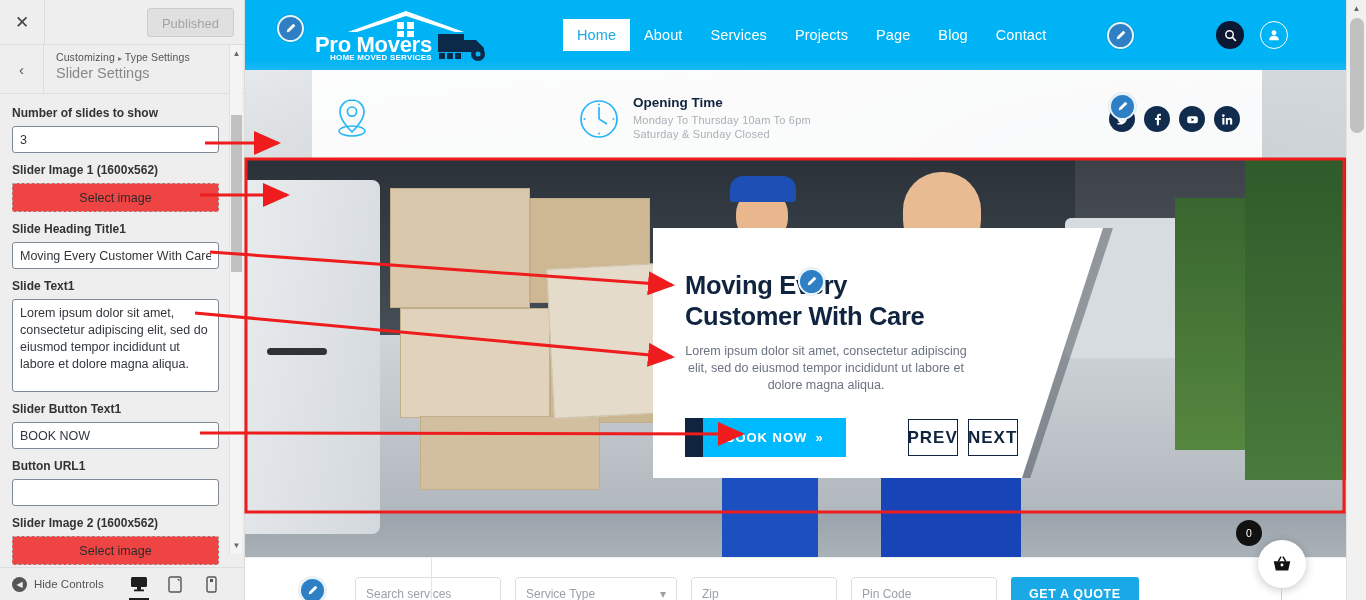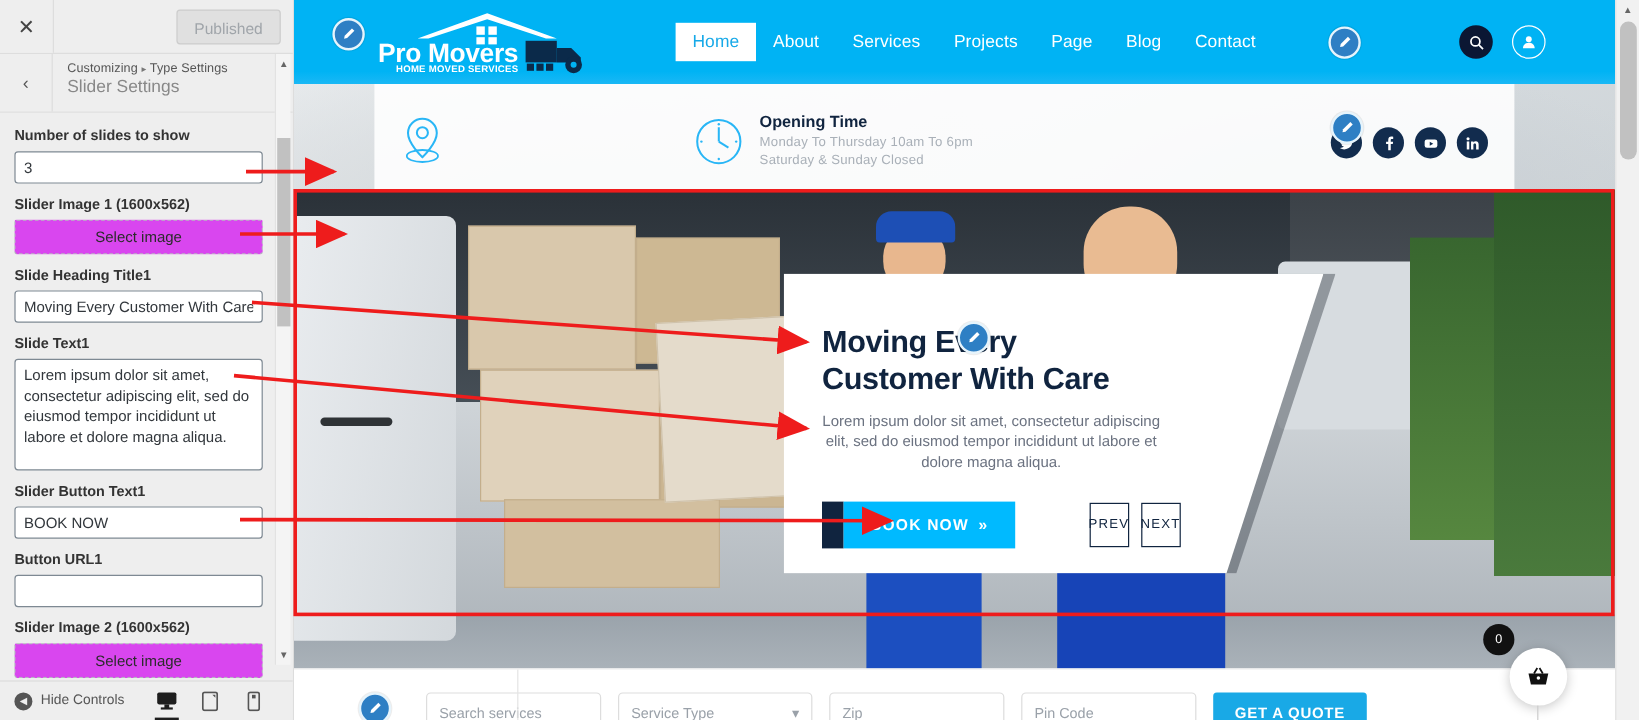--- a/index.html
+++ b/index.html
@@ -59,21 +59,21 @@
     background:#fff; font-size:12.5px; color:#32373c; padding:0 7px;
     font-family:"Liberation Sans", sans-serif; display:block;
   }
   .txt-area {
     width:207px; height:93px; border:1px solid #7e8993; border-radius:3px;
     background:#fff; font-size:12.5px; color:#32373c; padding:5px 7px;
     font-family:"Liberation Sans", sans-serif; resize:none; line-height:17px;
     display:block;
   }
   .upload-btn {
-    width:207px; height:29px; border:1px dashed #b4b9be; background:#d946ef;
+    width:207px; height:29px; border:1px dashed #b4b9be; background:#ef4444;
     color:#2b2b2b; font-size:12.5px; display:flex; align-items:center;
     justify-content:center; cursor:pointer; border-radius:2px;
   }
 
   
   .cz-scroll {
     position:absolute; right:2px; top:45px; width:13px; height:509px;
     background:#f4f4f4; border-left:1px solid #e2e2e2;
   }
   .cz-scroll .arr-up, .cz-scroll .arr-dn {
@@ -254,22 +254,22 @@
   }
   .slide-row { display:flex; align-items:center; margin-top:24px; }
   .book-btn { display:flex; align-items:stretch; cursor:pointer; }
   .book-btn .tab { width:18px; background:#10243f; }
   .book-btn .main {
     background:#00baff; color:#fff; font-size:13px; font-weight:bold;
     letter-spacing:1px; padding:12px 22px; display:flex; align-items:center; gap:8px;
   }
   .pn-group { display:flex; gap:10px; margin-left:62px; }
   .pn {
-    width:33px; height:37px; border:1.5px solid #10243f; color:#10243f;
-    font-size:11px; font-weight:normal; display:flex; align-items:center;
+    width:50px; height:37px; border:1.5px solid #10243f; color:#10243f;
+    font-size:17px; font-weight:bold; display:flex; align-items:center;
     justify-content:center; text-align:center; line-height:13px; cursor:pointer;
     letter-spacing:1px;
   }
 
   
   .quotebar {
     position:absolute; left:0; bottom:0; width:1101px; height:43px;
     background:#fff; border-top:1px solid #eee; display:flex; align-items:flex-start;
     padding-top:19px;
   }

